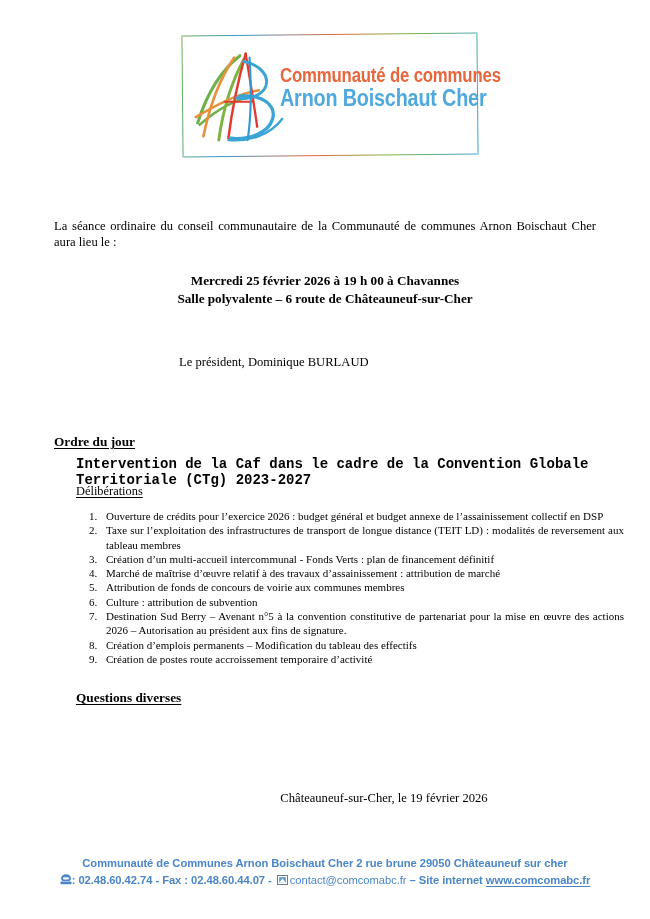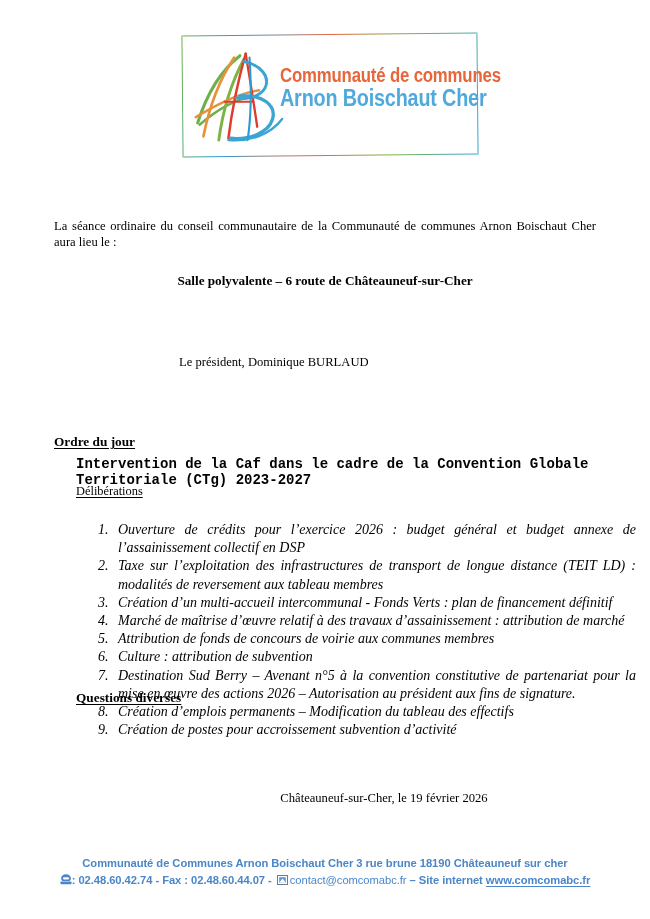--- a/index.html
+++ b/index.html
@@ -140,26 +140,25 @@
     font-weight: 400;
     text-decoration: underline;
     text-underline-offset: 2px;
   }
 
   ol.agenda {
     position: absolute;
     top: 509px;
     left: 18px;
     width: 524px;
-    margin: 12px;
+    margin: 0;
     padding: 0 0 0 28px;
-    font-size: 14px;
+    font-size: 11px;
     line-height: 1.3;
     list-style-position: outside;
-    font-style: italic;
   }
   ol.agenda li {
     text-align: justify;
     margin-bottom: 0px;
     padding-left: 6px;
   }
 
   .closing {
     position: absolute;
     top: 791px;
@@ -246,50 +245,51 @@
       <div class="logo-line2">Arnon Boischaut Cher</div>
     </div>
   </div>
 </div>
 
 <div class="page">
 
   <p class="intro">La séance ordinaire du conseil communautaire de la Communauté de communes Arnon Boischaut Cher aura lieu le :</p>
 
   <div class="meeting">
+    <div>Mercredi 25 février 2026 à 19 h 00 à Chavannes</div>
     <div>Salle polyvalente – 6 route de Châteauneuf-sur-Cher</div>
   </div>
 
   <div class="president">Le président, Dominique BURLAUD</div>
 
   <div class="section-title" id="ordre-du-jour">Ordre du jour</div>
 
   <div class="caf-line">Intervention de la Caf dans le cadre de la Convention Globale Territoriale (CTg) 2023-2027</div>
 
   <div class="delib-title">Délibérations</div>
 
   <ol class="agenda">
     <li>Ouverture de crédits pour l’exercice 2026 : budget général et budget annexe de l’assainissement collectif en DSP</li>
     <li>Taxe sur l’exploitation des infrastructures de transport de longue distance (TEIT LD) : modalités de reversement aux tableau membres</li>
     <li>Création d’un multi-accueil intercommunal - Fonds Verts : plan de financement définitif</li>
     <li>Marché de maîtrise d’œuvre relatif à des travaux d’assainissement : attribution de marché</li>
     <li>Attribution de fonds de concours de voirie aux communes membres</li>
     <li>Culture : attribution de subvention</li>
     <li>Destination Sud Berry – Avenant n°5 à la convention constitutive de partenariat pour la mise en œuvre des actions 2026 – Autorisation au président aux fins de signature.</li>
     <li>Création d’emplois permanents – Modification du tableau des effectifs</li>
-    <li>Création de postes pour accroissement subvention d’activité</li>
+    <li>Création de postes route accroissement temporaire d’activité</li>
   </ol>
 
   <div class="section-title" id="questions-diverses">Questions diverses</div>
 
   <div class="closing">Châteauneuf-sur-Cher, le 19 février 2026</div>
 </div>
 
 <div class="footer">
-  <div class="footer-line1">Communauté de Communes Arnon Boischaut Cher 3 rue brune 18190 Châteauneuf sur cher</div>
+  <div class="footer-line1">Communauté de Communes Arnon Boischaut Cher 2 rue brune 29050 Châteauneuf sur cher</div>
   <div class="footer-line2"><svg class="tel-icon" width="12" height="11" viewBox="0 0 12 11">
         <rect x="0.5" y="7.6" width="11" height="2.6" rx="0.6" fill="#4a86c8"></rect>
         <path d="M6 0.3 C3.1 0.3 1.1 2 1.1 4.3 C1.1 5.5 1.6 6.4 2.4 7.0 L9.6 7.0 C10.4 6.4 10.9 5.5 10.9 4.3 C10.9 2 8.9 0.3 6 0.3 Z" fill="#4a86c8"></path>
         <rect x="3.0" y="3.2" width="6" height="2.4" rx="1.1" fill="#ffffff"></rect>
       </svg><span>: </span><span>02.48.60.42.74</span><span> - Fax : </span><span>02.48.60.44.07</span><span> - </span><svg class="mail-icon" width="11" height="10" viewBox="0 0 11 10">
         <rect x="0.5" y="0.5" width="10" height="9" fill="#ffffff" stroke="#6f7b8a" stroke-width="1"></rect>
         <rect x="2.2" y="2.2" width="6.6" height="5.6" fill="#5b9bd5"></rect>
         <path d="M2.2 7.8 L5.5 3.4 L8.8 7.8 Z" fill="#ffffff"></path>
       </svg><span class="light">contact@comcomabc.fr</span><span> – Site internet </span><a class="footer-link" href="#">www.comcomabc.fr</a></div>
 </div>

